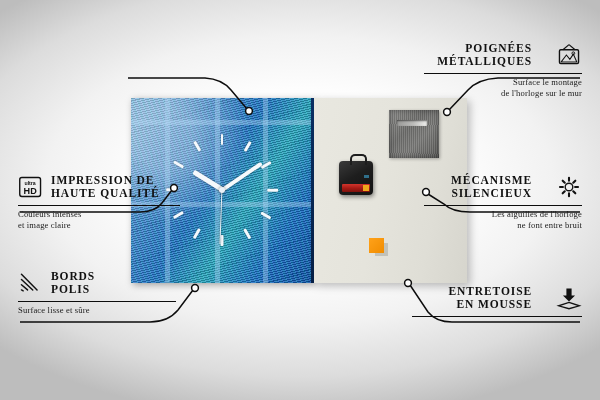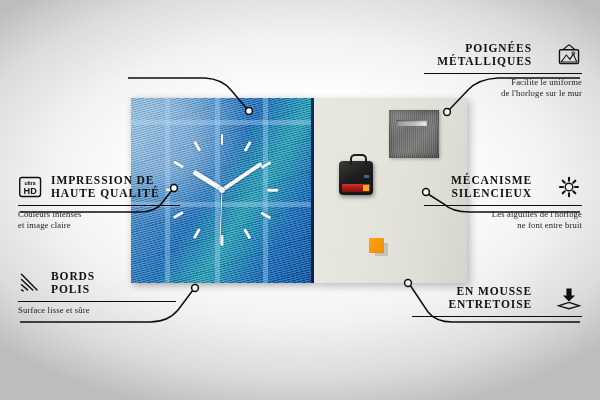--- a/index.html
+++ b/index.html
@@ -216,21 +216,21 @@
         <path d="M6 21 L12 13 L16 18 L20 12 L24 21 Z" fill="none" stroke="#111" stroke-width="1.2"></path>
         <circle cx="20" cy="11" r="1.6" fill="none" stroke="#111" stroke-width="1.1"></circle>
       </svg>
       <div class="title">
         <div>POIGNÉES</div>
         <div>MÉTALLIQUES</div>
       </div>
     </div>
     <div class="rule"></div>
     <div class="sub">
-      <div>Facilite le uniforme</div>
+      <div>Surface le montage</div>
       <div>de l'horloge sur le mur</div>
     </div>
   </div>
 
   <div class="callout right" style="left:424px;top:172px;width:158px">
     <div class="head">
       <svg class="ico" viewBox="0 0 30 26">
         <g stroke="#111" stroke-width="1.6" fill="none">
           <circle cx="15" cy="13" r="4.4"></circle>
           <path d="M15 2.4v3.4M15 20.2v3.4M4.6 13h3.4M22 13h3.4
@@ -249,20 +249,20 @@
     </div>
   </div>
 
   <div class="callout right" style="left:412px;top:283px;width:170px">
     <div class="head">
       <svg class="ico" viewBox="0 0 30 26">
         <path d="M12 2 h6 v8 h4 l-7 7 -7 -7 h4 z" fill="#111"></path>
         <path d="M15 18 L27 22 L15 25.4 L3 22 Z" fill="none" stroke="#111" stroke-width="1.5"></path>
       </svg>
       <div class="title">
+        <div>ENTRETOISE</div>
         <div>EN MOUSSE</div>
-        <div>ENTRETOISE</div>
       </div>
     </div>
     <div class="rule"></div>
   </div>
 
 </div>
 
 </body></html>

